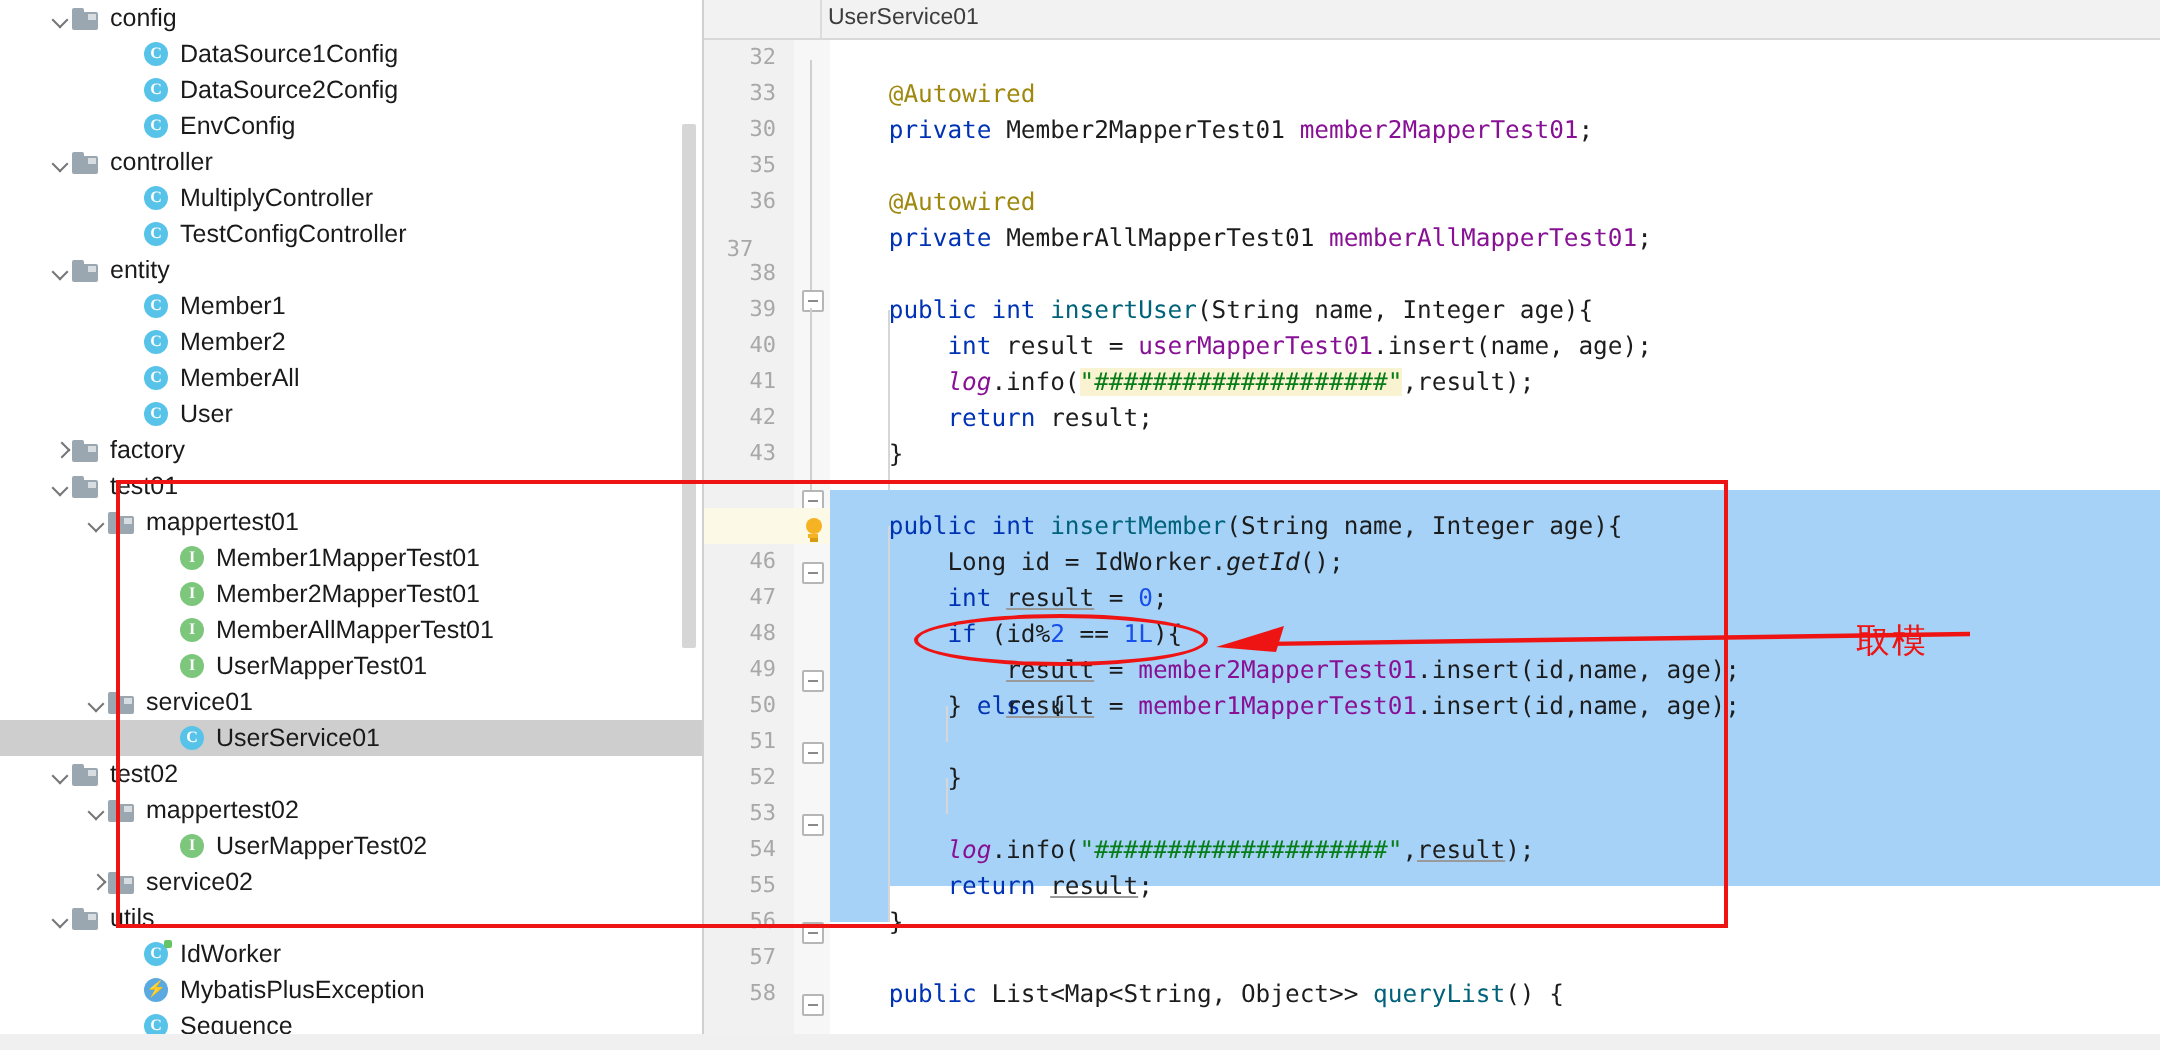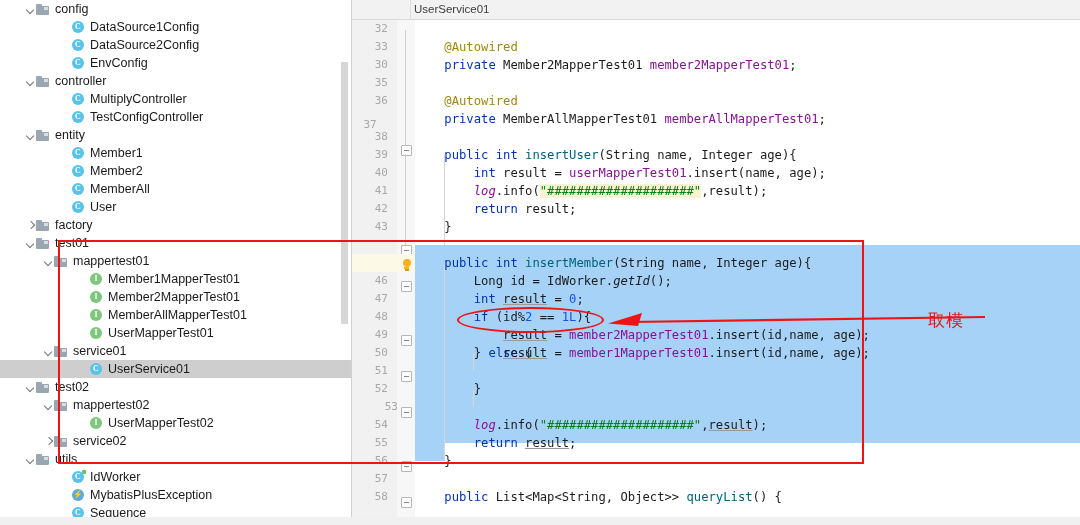--- a/index.html
+++ b/index.html
@@ -417,21 +417,21 @@
           <div class="ln" style="top: 198px;">43</div>
           <div class="ln" style="top: 216px; margin-top: 16px;">44</div>
           <div class="ln" style="top: 234px; color: rgb(140, 140, 140);">45</div>
           <div class="ln" style="top: 252px;">46</div>
           <div class="ln" style="top: 270px;">47</div>
           <div class="ln" style="top: 288px;">48</div>
           <div class="ln" style="top: 306px;">49</div>
           <div class="ln" style="top: 324px;">50</div>
           <div class="ln" style="top: 342px;">51</div>
           <div class="ln" style="top: 360px;">52</div>
-          <div class="ln" style="top: 378px; padding-left: 10px;">53</div>
+          <div class="ln" style="top: 378px;">53</div>
           <div class="ln" style="top: 396px;">54</div>
           <div class="ln" style="top: 414px;">55</div>
           <div class="ln" style="top: 432px;">56</div>
           <div class="ln" style="top: 450px;">57</div>
           <div class="ln" style="top: 468px;">58</div>
         </div>
     </div>
 
     <div id="fold-col">
       <div id="fold-col-hl" style="top: 234px;"></div>

